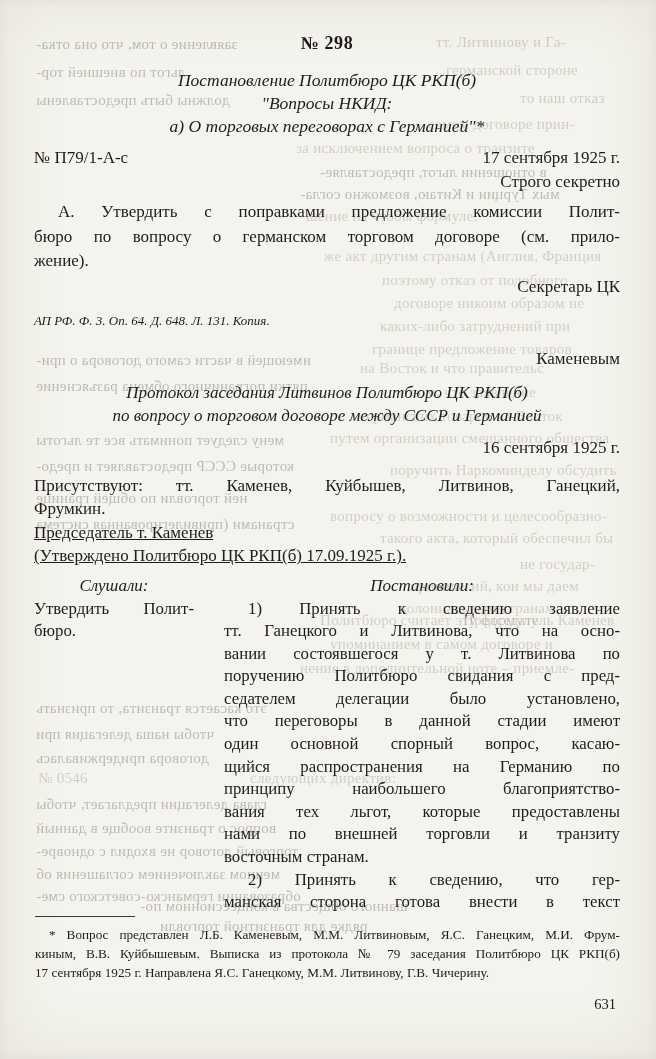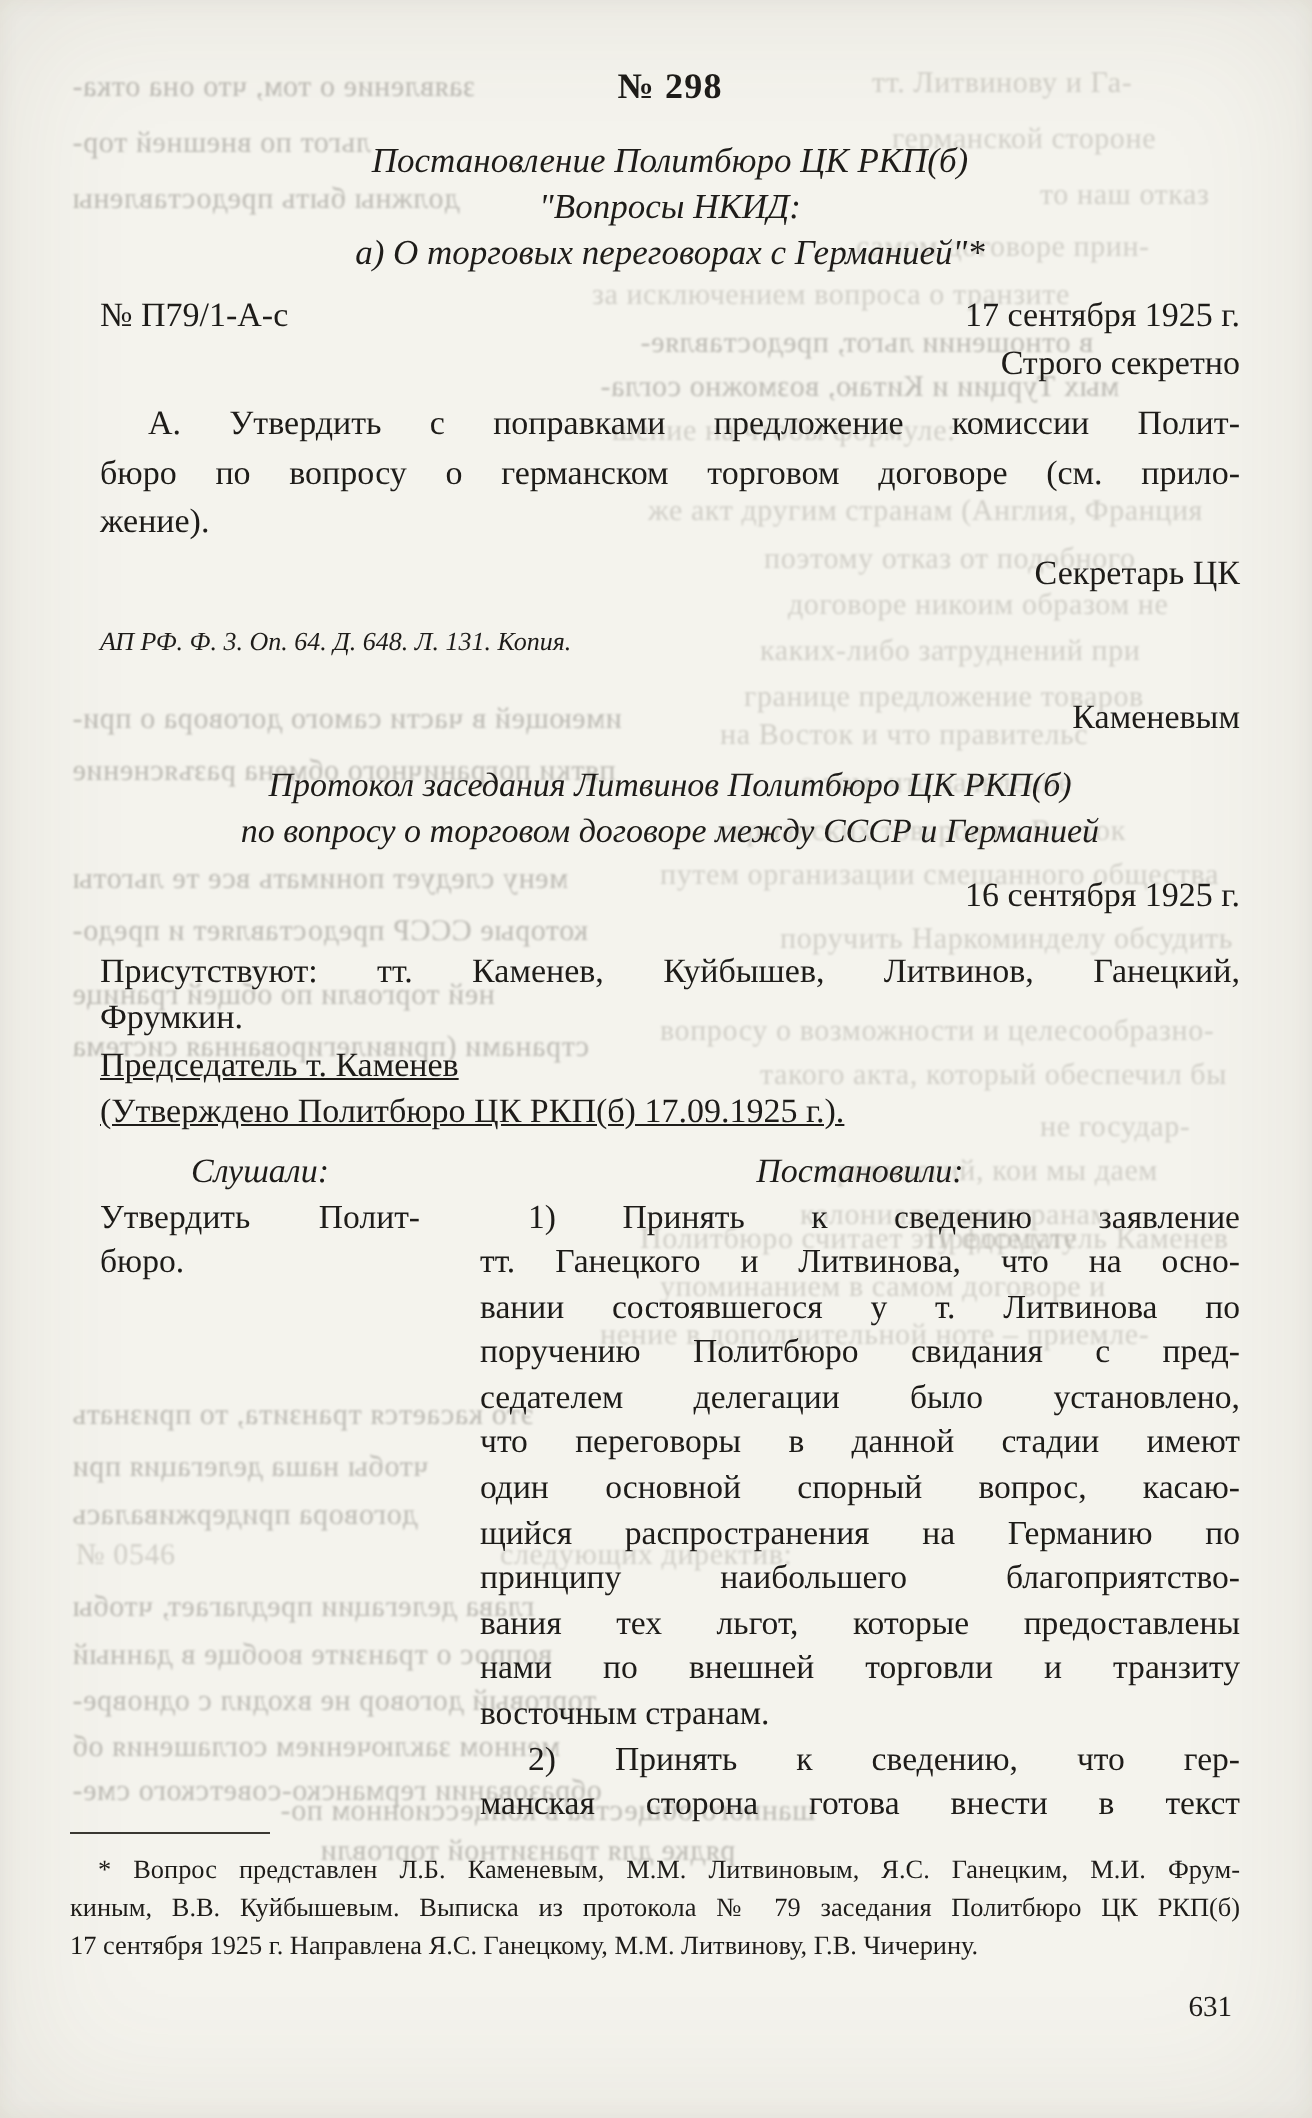--- a/index.html
+++ b/index.html
@@ -19,21 +19,21 @@
   
   .ghost-layer{position:absolute;inset:0;z-index:1;pointer-events:none;}
   .ghost{
     position:absolute;white-space:nowrap;
     font-size:15px;letter-spacing:.3px;
     color:#7d7a70;opacity:.30;
     filter:blur(.5px);
   }
   .ghost.mirror{transform:scaleX(-1);transform-origin:center;opacity:.42;color:#6f6c64;}
   
-  .content{position:relative;z-index:2;padding:33px 36px 0 50px;font-size:17px;}
+  .content{position:relative;z-index:2;padding:33px 36px 0 34px;font-size:17px;}
   .docnum{text-align:center;font-weight:bold;font-size:18px;letter-spacing:.6px;}
   .title{margin-top:15px;font-style:italic;font-size:17.5px;line-height:23px;}
   .centered .jline{text-align:center;text-align-last:center;text-indent:0;}
   .refrow{margin-top:8px;display:flex;justify-content:space-between;align-items:flex-start;line-height:24px;}
   .refright span{display:block;text-align:right;}
   .para{margin-top:6px;line-height:24.5px;}
   .jline{text-align:justify;text-align-last:justify;}
   .jline.left{text-align-last:left;}
   .jline.first{text-indent:24px;}
   .right-line{text-align:right;line-height:24px;}

